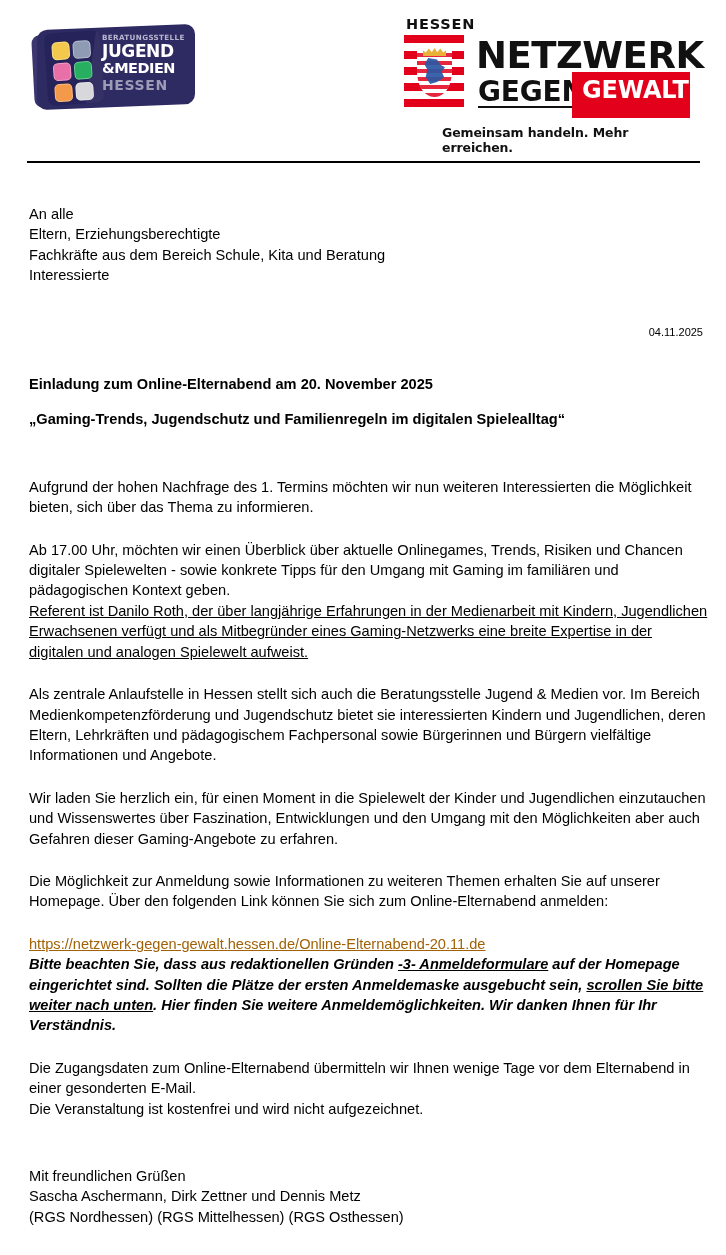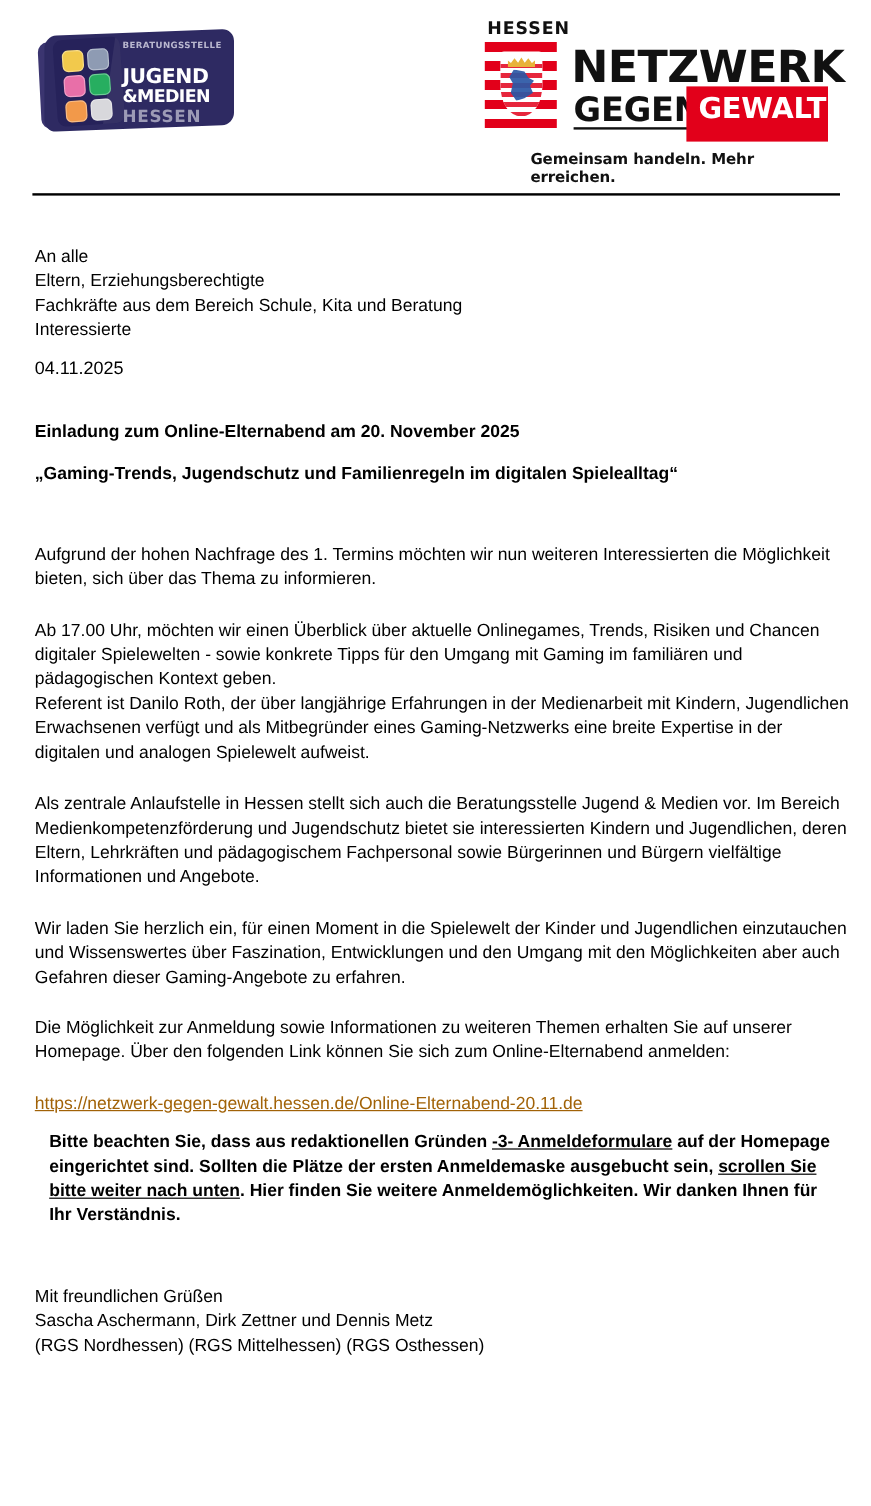--- a/index.html
+++ b/index.html
@@ -99,21 +99,21 @@
     font-weight: bold;
     letter-spacing: 0.35px;
     color: #b9b7cf;
     font-family: "DejaVu Sans", sans-serif;
   }
   .bjm-l2 {
     font-size: 17px;
     font-weight: bold;
     color: #ffffff;
     letter-spacing: -0.4px;
-    margin-top: 15px;
+    margin-top: 2px;
     font-family: "DejaVu Sans", sans-serif;
   }
   .bjm-l3 {
     font-size: 14.5px;
     font-weight: bold;
     color: #ffffff;
     letter-spacing: -0.5px;
     margin-top: 1px;
     font-family: "DejaVu Sans", sans-serif;
   }
@@ -273,53 +273,55 @@
     width: 680px;
   }
   .para {
     font-size: 14.6px;
     line-height: 20.4px;
     margin: 0;
     white-space: pre-line;
   }
   .addr { margin-bottom: 0; }
   .date-row {
-    font-size: 15px;
-    line-height: 20.4px;
-    margin-top: 12px;
+    text-align: right;
+    font-size: 11px;
+    line-height: 20.4px;
+    margin-top: 36px;
     padding-right: 6px;
   }
   .title-block {
     margin-top: 32px;
     font-weight: bold;
     font-size: 14.6px;
     line-height: 20.4px;
   }
   .title-sub {
     margin-top: 15px;
     font-weight: bold;
     font-size: 14.6px;
     line-height: 20.4px;
   }
   .gap-lg { margin-top: 47px; }
   .gap-md { margin-top: 22px; }
-  .gap-sm { margin-top: 0px; }
+  .gap-sm { margin-top: 0px; text-decoration: underline; }
 
   .link {
     color: #a16207;
     text-decoration: underline;
     font-size: 14.6px;
     line-height: 20.4px;
     word-break: break-all;
   }
   .notice {
     font-weight: bold;
+    font-style: italic;
     font-size: 14.6px;
     line-height: 20.4px;
-    margin: 12px;
+    margin: 0;
   }
   .u { text-decoration: underline; }
 
   .sign-name { margin-top: 0; }
 </style>
 </head>
 <body>
 
 <div class="header">
 
@@ -388,19 +390,21 @@
 
   <div class="para gap-md">Die Möglichkeit zur Anmeldung sowie Informationen zu weiteren Themen erhalten Sie auf unserer Homepage. Über den folgenden Link können Sie sich zum Online-Elternabend anmelden:</div>
 
   <div class="gap-md">
     <a class="link" href="#">https://netzwerk-gegen-gewalt.hessen.de/Online-Elternabend-20.11.de</a>
   </div>
 
   <div class="notice gap-md"><span>Bitte beachten Sie, dass aus redaktionellen Gründen </span><span class="u">-3- Anmeldeformulare</span><span> auf der Homepage eingerichtet sind. Sollten die Plätze der ersten Anmeldemaske ausgebucht sein, </span><span class="u">scrollen Sie bitte weiter nach unten</span><span>. Hier finden Sie weitere Anmeldemöglichkeiten. Wir danken Ihnen für Ihr Verständnis.</span></div>
 
 
+  <div class="para gap-md">Die Zugangsdaten zum Online-Elternabend übermitteln wir Ihnen wenige Tage vor dem Elternabend in einer gesonderten E-Mail.
+Die Veranstaltung ist kostenfrei und wird nicht aufgezeichnet.</div>
 
   <div class="para gap-lg">Mit freundlichen Grüßen</div>
 
   <div class="para gap-md sign-name">Sascha Aschermann,  Dirk Zettner    und   Dennis Metz</div>
   <div class="para">(RGS Nordhessen)   (RGS Mittelhessen) (RGS Osthessen)</div>
 
 </div>
 
 </body></html>

